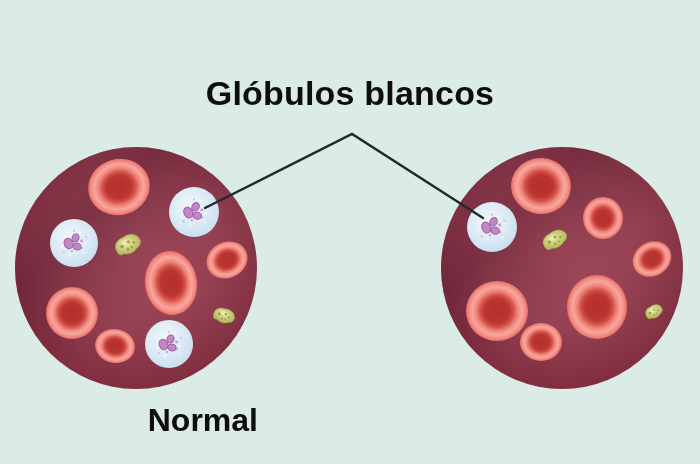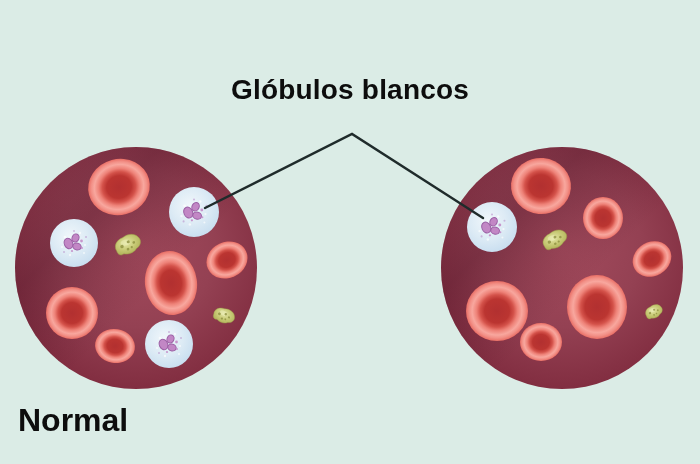--- a/index.html
+++ b/index.html
@@ -18,30 +18,30 @@
     position: absolute;
     left: 0;
     top: 0;
   }
   .title {
     position: absolute;
     left: 0;
     top: 74px;
     width: 700px;
     text-align: center;
-    font-size: 28px;
+    font-size: 34px;
     font-weight: 700;
     letter-spacing: 0.2px;
     color: #0d0d0d;
   }
   .caption {
     position: absolute;
     top: 402px;
     width: 240px;
-    text-align: left;
+    text-align: right;
     font-size: 32px;
     font-weight: 700;
     color: #0d0d0d;
   }
   .caption-left  { left: 18px; }
   .caption-right { left: 441px; }
 </style>
 </head>
 <body style="background: rgb(219, 236, 230);">
 

